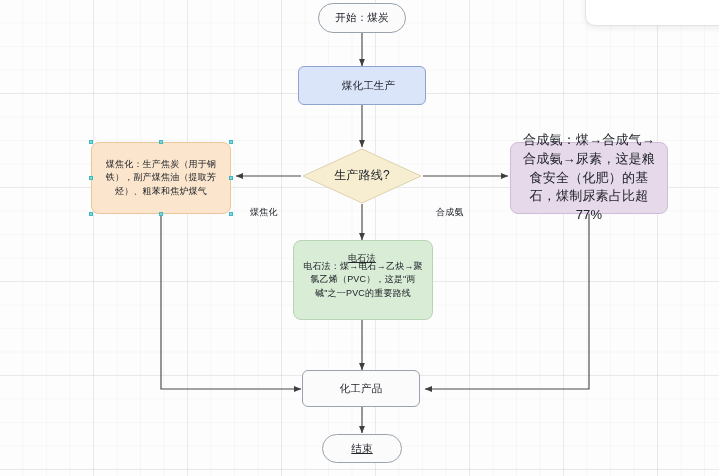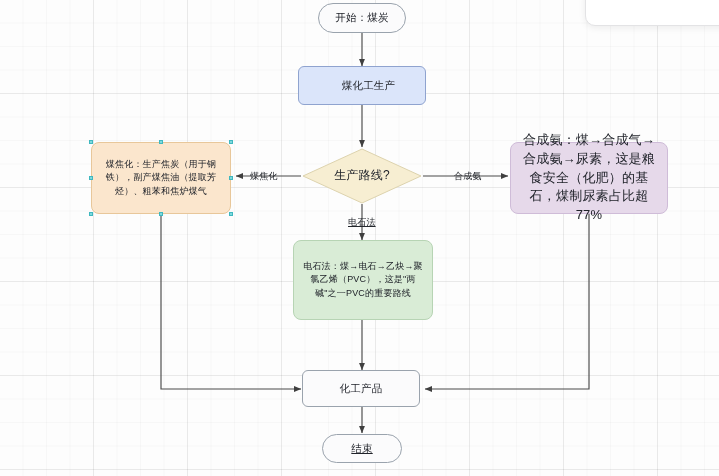--- a/index.html
+++ b/index.html
@@ -117,20 +117,21 @@
   }
 
   .edge-label {
     position: absolute;
     font-family: "Liberation Sans", "DejaVu Sans", sans-serif;
     font-size: 9px;
     color: #23262c;
     background: transparent;
     white-space: nowrap;
     letter-spacing: 0.2px;
+    margin-top: 36px;
   }
 
   
   #overlay-panel {
     position: absolute;
     top: -16px;
     left: 585px;
     width: 150px;
     height: 40px;
     background: #ffffff;
@@ -211,19 +212,19 @@
   <div class="node n-process" style="left:302px; top:370px; width:118px; height:37px;text-align:center;">
     <span>化工产品</span>
   </div>
 
   <div class="node n-terminator" style="left:322px; top:434px; width:80px; height:29px;text-decoration:underline;">
     <span>结束</span>
   </div>
 
   <div class="edge-label" style="left:250px; top:170px;">煤焦化</div>
 
-  <div class="edge-label" style="left:454px; top:170px;font-family:Liberation Serif, serif;">合成氨</div>
+  <div class="edge-label" style="left:436px; top:170px;font-family:Liberation Serif, serif;">合成氨</div>
 
   <div class="edge-label" style="left:348px; top:216px;text-decoration:underline;">电石法</div>
 
   <div id="overlay-panel"></div>
 
 </div>
 
 </body></html>

